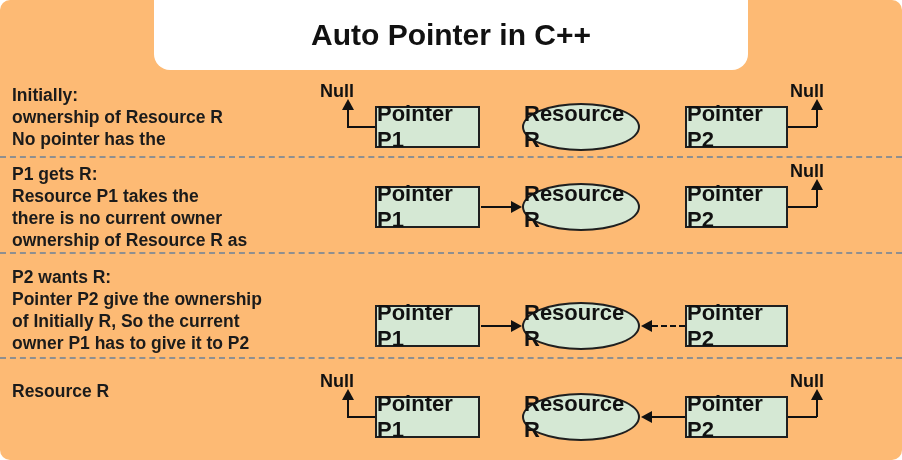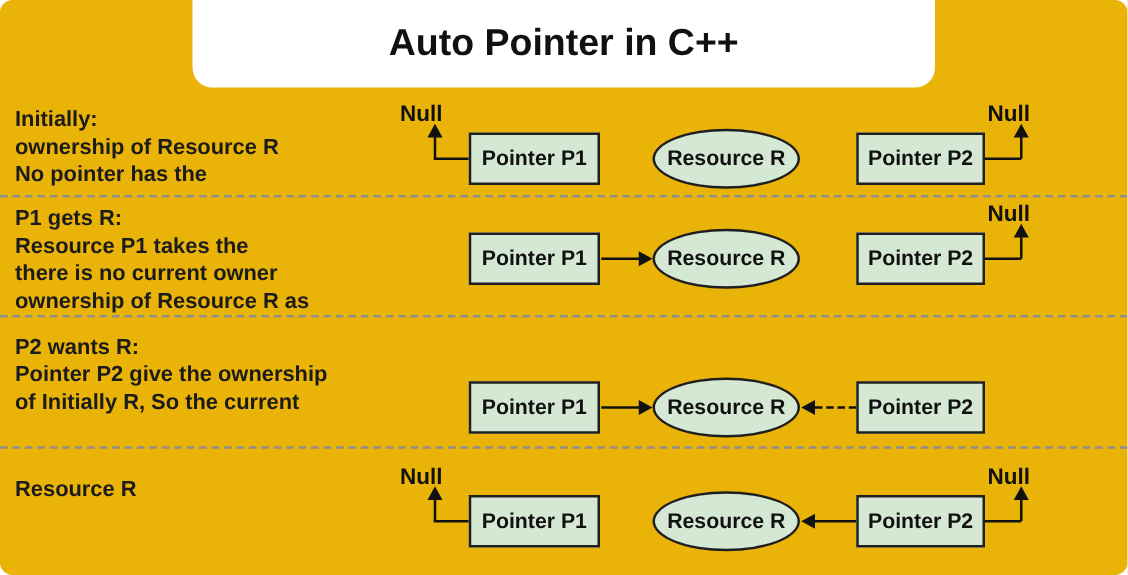--- a/index.html
+++ b/index.html
@@ -1,32 +1,32 @@
 <!DOCTYPE html>
 <html><head>
 <meta charset="utf-8">
 <style>
   html,body{margin:0;padding:0;background:#ffffff;}
   .page{
     position:relative;width:902px;height:460px;margin:0 auto;
-    background:#eab308;border-radius:10px;overflow:hidden;
+    background:#fdba74;border-radius:10px;overflow:hidden;
     font-family:"Liberation Sans",sans-serif;color:#1a1a1a;
   }
   .title-card{
     position:absolute;left:154px;top:0;width:594px;height:70px;
     background:#ffffff;border-radius:0 0 16px 16px;
     display:flex;align-items:center;justify-content:center;
   }
   .title-card h1{margin:0;font-size:30px;font-weight:bold;color:#111;}
   .caption{position:absolute;left:12px;width:340px;font-size:17.5px;font-weight:bold;line-height:22px;color:#1b1b1b;}
   .sep{position:absolute;left:0;width:902px;height:0;border-top:2px dashed #8f8f8f;}
   .node{
     position:absolute;background:#d5e8d4;border:2px solid #1f1f1f;box-sizing:border-box;
     display:flex;align-items:center;justify-content:center;
-    font-size:17px;font-weight:bold;color:#111;
+    font-size:22px;font-weight:bold;color:#111;
   }
   .rect{width:105px;height:42px;}
   .rect2{width:103px;height:42px;}
   .oval{width:118px;height:48px;border-radius:50%;}
   .hline{position:absolute;height:2.5px;background:#111;}
   .vline{position:absolute;width:2.5px;background:#111;}
   .dline{position:absolute;height:0;border-top:2.5px dashed #111;}
   .ah-up{position:absolute;width:0;height:0;border-left:6px solid transparent;border-right:6px solid transparent;border-bottom:11px solid #111;}
   .ah-right{position:absolute;width:0;height:0;border-top:6px solid transparent;border-bottom:6px solid transparent;border-left:11px solid #111;}
   .ah-left{position:absolute;width:0;height:0;border-top:6px solid transparent;border-bottom:6px solid transparent;border-right:11px solid #111;}
@@ -85,20 +85,21 @@
     <div class="null-label" style="left:790px;top:161px">Null</div>
   </div>
 
   <div class="sep" style="top:252px"></div>
 
   <div>
     <div class="caption" style="top:266px">
       <div>P2 wants R:</div>
       <div>Pointer P2 give the ownership</div>
       <div>of Initially R, So the current</div>
+      <div>owner P1 has to give it to P2</div>
     </div>
 
     <div class="node rect" style="left:375px;top:305px">Pointer P1</div>
     <div class="hline" style="left:481px;top:324.7px;width:31px"></div>
     <div class="ah-right" style="left:511px;top:320px"></div>
     <div class="node oval" style="left:522px;top:302px">Resource R</div>
     <div class="ah-left" style="left:641px;top:320px"></div>
     <div class="dline" style="left:652px;top:324.7px;width:33px"></div>
     <div class="node rect2" style="left:685px;top:305px">Pointer P2</div>
   </div>

